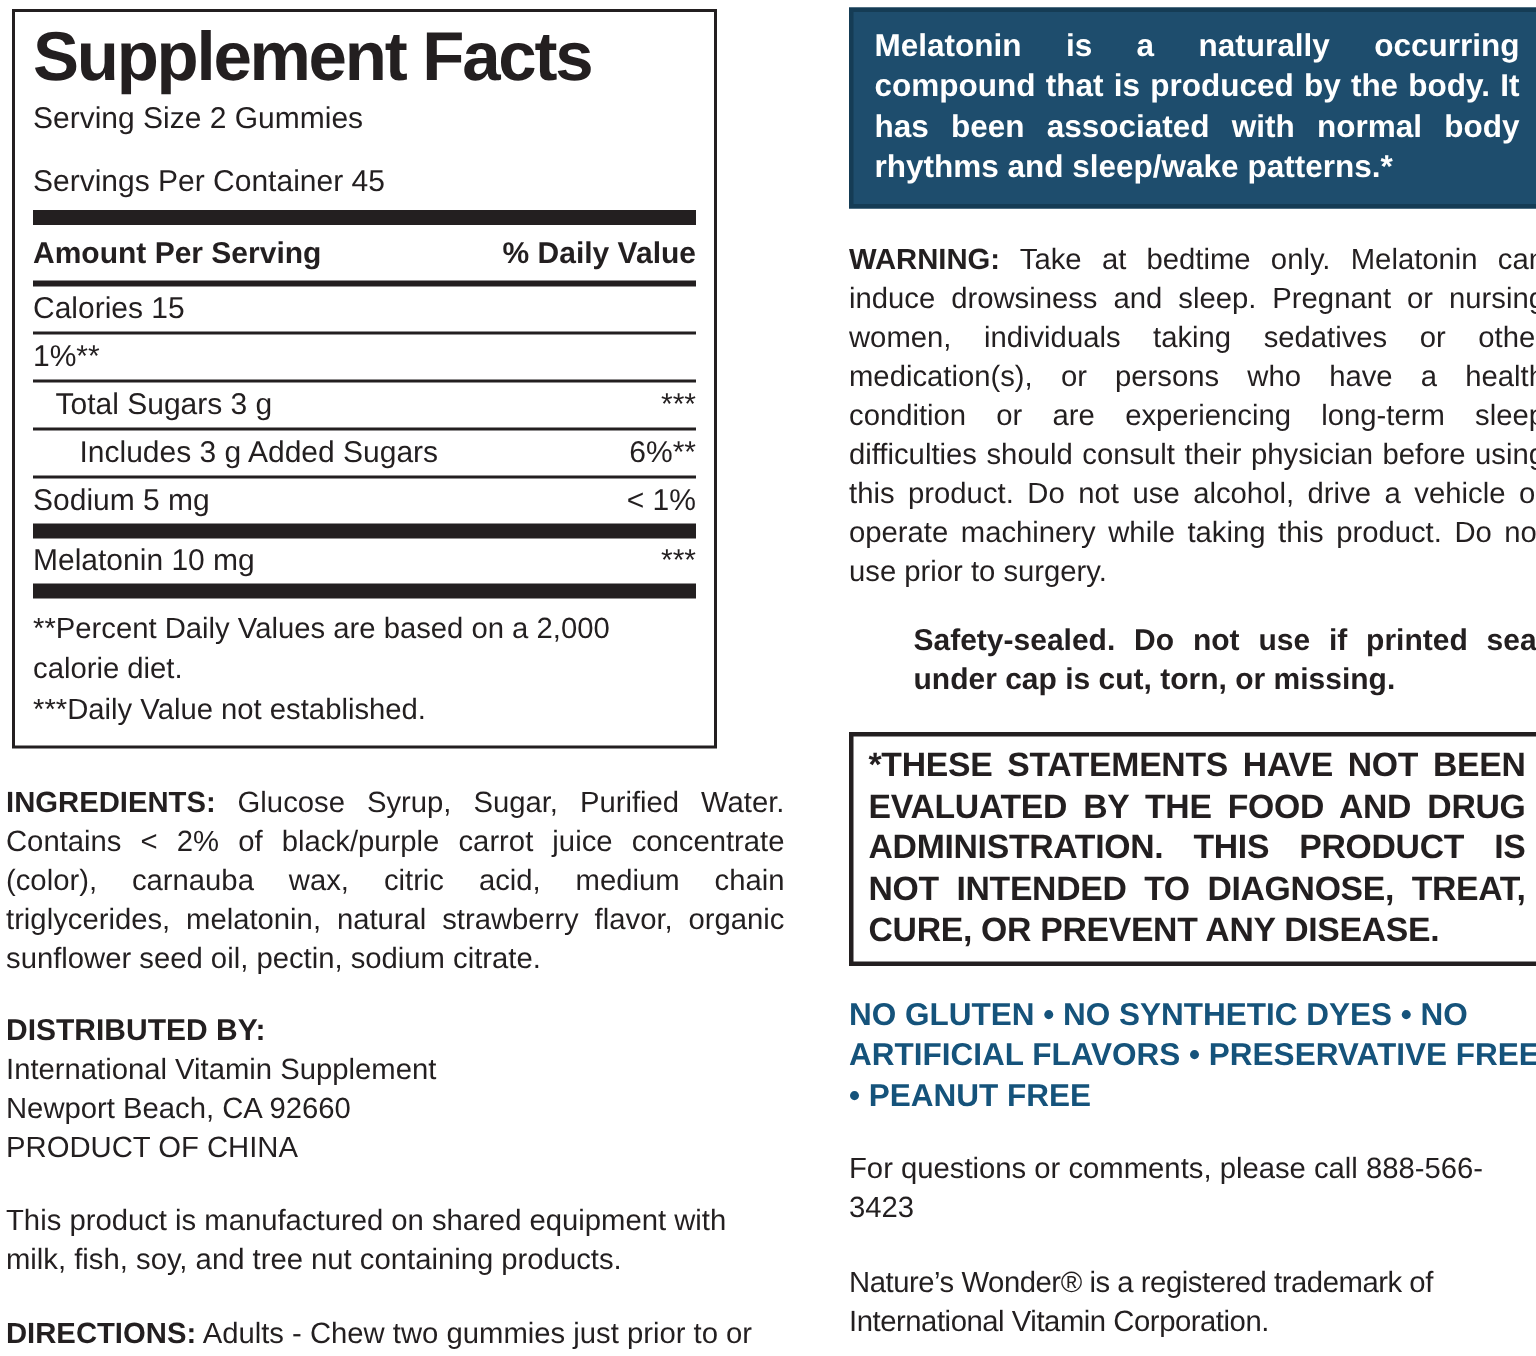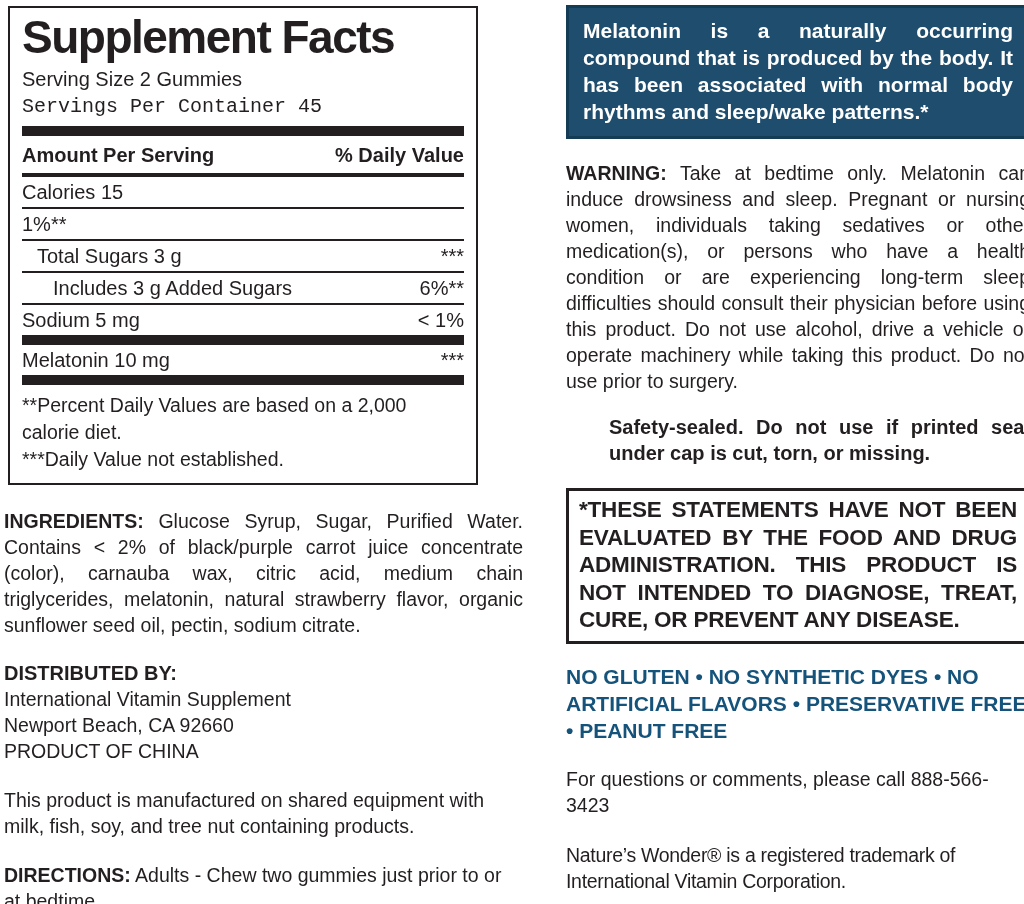--- a/index.html
+++ b/index.html
@@ -43,21 +43,21 @@
 </head>
 <body>
 
 <div class="page">
 
   <div class="left-col">
 
     <div class="sf-box">
       <div class="sf-title">Supplement Facts</div>
       <div class="sf-serving">Serving Size 2 Gummies</div>
-      <div class="sf-serving" style="margin-top:0;font-family:Liberation Mono, monospace;">Servings Per Container 45</div>
+      <div class="sf-serving" style="margin-top:14px;">Servings Per Container 45</div>
 
       <div class="bar"></div>
 
       <div class="sf-header">
         <span>Amount Per Serving</span>
         <span>% Daily Value</span>
       </div>
 
       <div class="sf-row">
         <span>Calories 15</span>

